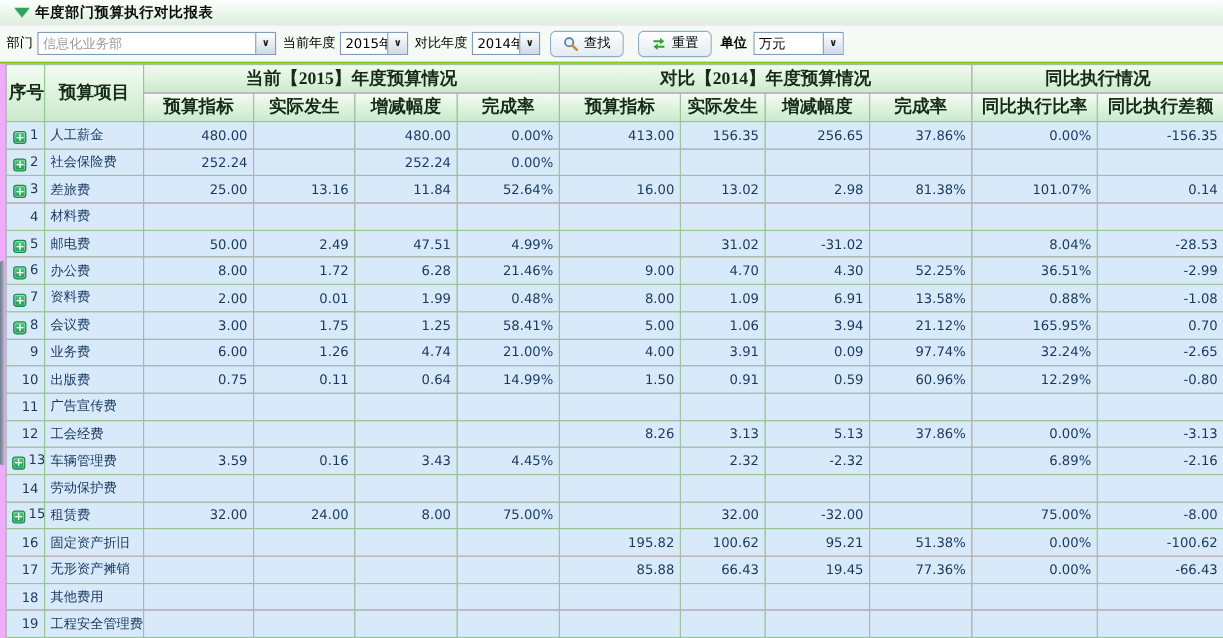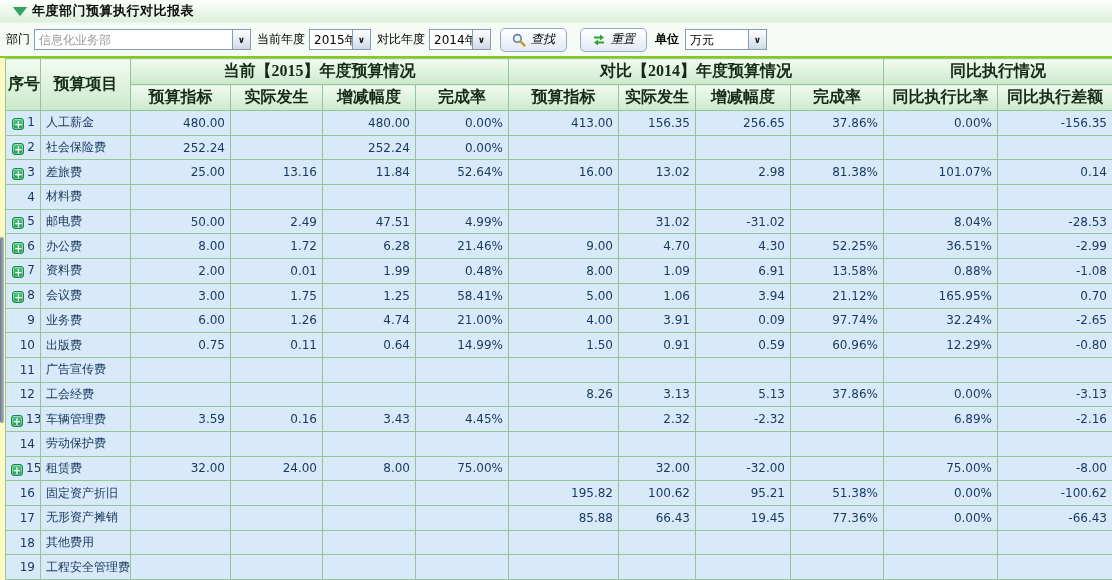--- a/index.html
+++ b/index.html
@@ -1,18 +1,18 @@
 <!DOCTYPE html>
 <html><head>
 <meta charset="utf-8">
 <style>
   * { margin:0; padding:0; box-sizing:border-box; }
   html,body { width:1112px; height:580px; overflow:hidden; background:#fff;
               font-family:"DejaVu Sans", sans-serif; }
-  .page { position:relative; width:1112px; height:580px; background:#fef9c3; }
+  .page { position:relative; width:1112px; height:580px; background:#f0abfc; }
 
   
   .title-bar { height:23px; background:linear-gradient(#fcfffc,#ddefdd);
                display:flex; align-items:center; padding-left:13px;
                border-bottom:1px solid #e9f4e9; }
   .tri { width:0; height:0; border-left:7px solid transparent; border-right:7px solid transparent;
          border-top:9px solid #2fa35f; margin-right:5px; filter:drop-shadow(0 1px 0 #b9e2c7); }
   .title { font-size:13px; font-weight:bold; color:#0c0c0c; letter-spacing:.5px; }
 
   
@@ -25,21 +25,21 @@
   .combo .txt { font-size:12px; color:#000; padding:2px 4px 0 4px; flex:1; white-space:nowrap;
                 overflow:hidden; }
   .combo .txt.grey { color:#9b9b9b; }
   .combo .arrow { width:18px; border-left:1px solid #7f9db9;
                   background:linear-gradient(#ffffff,#cfdae7);
                   display:flex; align-items:center; justify-content:center;
                   font-size:9px; color:#1a1a1a; font-weight:bold; }
   .btn { display:inline-flex; align-items:center; gap:5px; height:24px; padding:0 11px;
          border:1px solid #92abc6; border-radius:5px;
          background:linear-gradient(#ffffff,#e2eaf2); font-size:12px; color:#000;
-         cursor:default;font-style:italic; }
+         cursor:default; }
   .btn svg { display:block; }
 
   
   .grid-wrap { position:absolute; left:5px; top:58px; width:1107px; }
   table.grid { border-collapse:collapse; table-layout:fixed; width:1107px; }
   table.grid th { background:linear-gradient(#f2fbf2,#cbe9cb); border:1px solid #93c693;
                   font-size:16px; font-weight:bold; color:#142b14; height:26px;
                   padding:0 2px; overflow:hidden; white-space:nowrap;font-family:Liberation Serif, serif; }
   table.grid td { background:#d8e9f9; border:1px solid #93c693; font-size:12px;
                   height:24.7px; padding:0 5px; overflow:hidden; white-space:nowrap;

